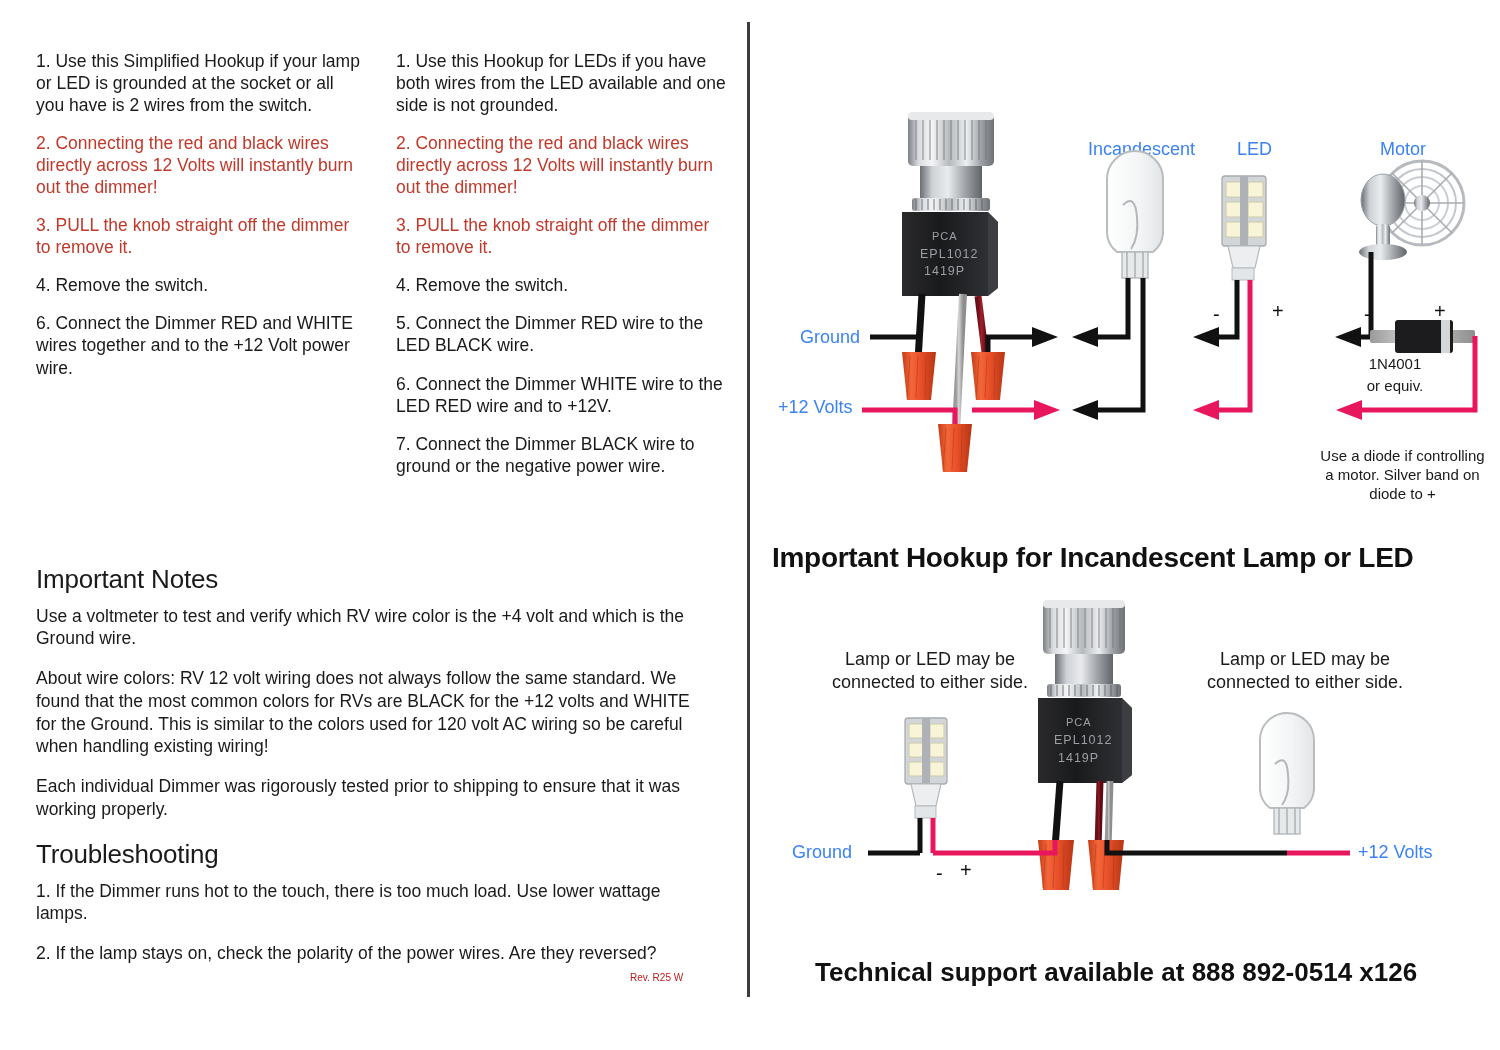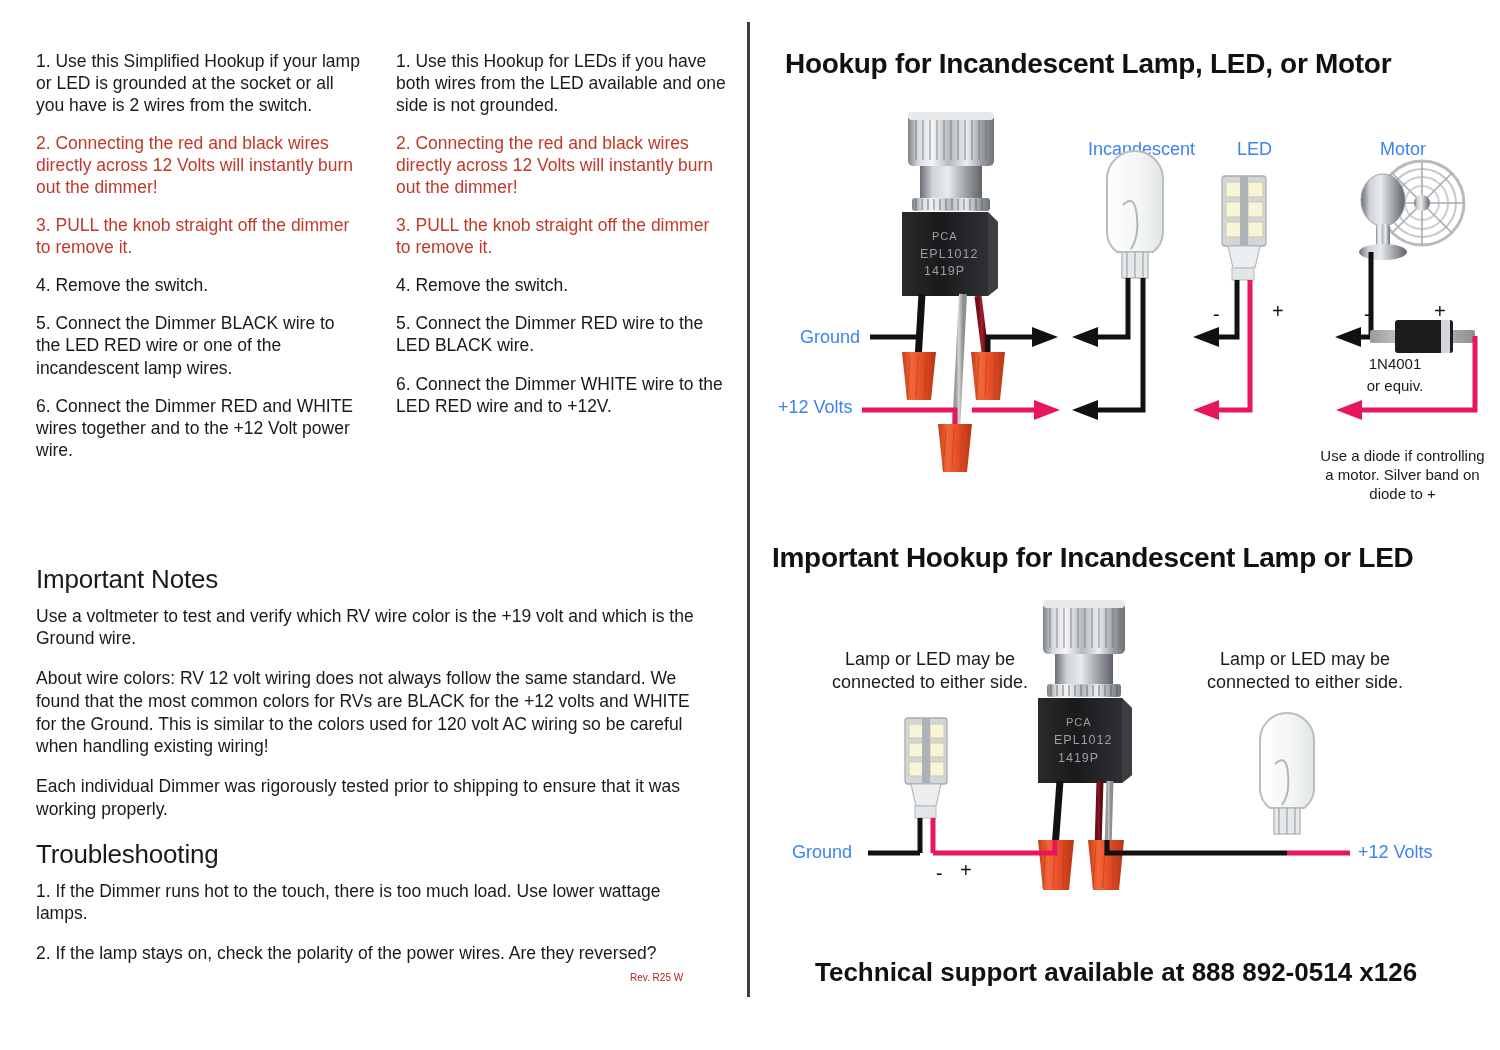--- a/index.html
+++ b/index.html
@@ -67,54 +67,53 @@
 
 <div class="page">
 
   <div class="left">
 
     <div class="col1">
       <p class="body">1. Use this Simplified Hookup if your lamp or LED is grounded at the socket or all you have is 2 wires from the switch.</p>
       <p class="body warn">2. Connecting the red and black wires directly across 12 Volts will instantly burn out the dimmer!</p>
       <p class="body warn">3. PULL the knob straight off the dimmer to remove it.</p>
       <p class="body">4. Remove the switch.</p>
-      <p class="body">5. Connect the Dimmer BLACK wire to the LED RED wire or one of the incandescent lamp wires.</p>
       <p class="body">6. Connect the Dimmer RED and WHITE wires together and to the +12 Volt power wire.</p>
     </div>
 
     <div class="col2">
       <p class="body">1. Use this Hookup for LEDs if you have both wires from the LED available and one side is not grounded.</p>
       <p class="body warn">2. Connecting the red and black wires directly across 12 Volts will instantly burn out the dimmer!</p>
       <p class="body warn">3. PULL the knob straight off the dimmer to remove it.</p>
       <p class="body">4. Remove the switch.</p>
       <p class="body">5. Connect the Dimmer RED wire to the LED BLACK wire.</p>
       <p class="body">6. Connect the Dimmer WHITE wire to the LED RED wire and to +12V.</p>
+      <p class="body">7. Connect the Dimmer BLACK wire to ground or the negative power wire.</p>
     </div>
 
     <div class="notes">
       <div class="h-blk">Important Notes</div>
-      <p class="body">Use a voltmeter to test and verify which RV wire color is the +19 volt and which is the Ground wire.</p>
+      <p class="body">Use a voltmeter to test and verify which RV wire color is the +4 volt and which is the Ground wire.</p>
       <p class="body">About wire colors: RV 12 volt wiring does not always follow the same standard. We found that the most common colors for RVs are BLACK for the +12 volts and WHITE for the Ground. This is similar to the colors used for 120 volt AC wiring so be careful when handling existing wiring!</p>
       <p class="body">Each individual Dimmer was rigorously tested prior to shipping to ensure that it was working properly.</p>
     </div>
 
     <div class="trouble">
       <div class="h-blk">Troubleshooting</div>
       <p class="body">1. If the Dimmer runs hot to the touch, there is too much load. Use lower wattage lamps.</p>
       <p class="body">2. If the lamp stays on, check the polarity of the power wires. Are they reversed?</p>
     </div>
 
     <div class="rev">Rev. R25 W</div>
   </div>
 
   <div class="divider"></div>
 
   <div class="right">
 
-    <div class="dtitle" style="left:35px;top:48px;">Hookup for Incandescent Lamp, LED, or Motor</div>
 
     <div class="dlabel" style="left:338px;top:139px;">Incandescent</div>
     <div class="dlabel" style="left:487px;top:139px;">LED</div>
     <div class="dlabel" style="left:630px;top:139px;">Motor</div>
 
     <div class="dlabel" style="left:50px;top:327px;">Ground</div>
     <div class="dlabel" style="left:28px;top:397px;">+12 Volts</div>
 
     <div class="sign" style="left:463px;top:303px;">-</div>
     <div class="sign" style="left:522px;top:300px;">+</div>

